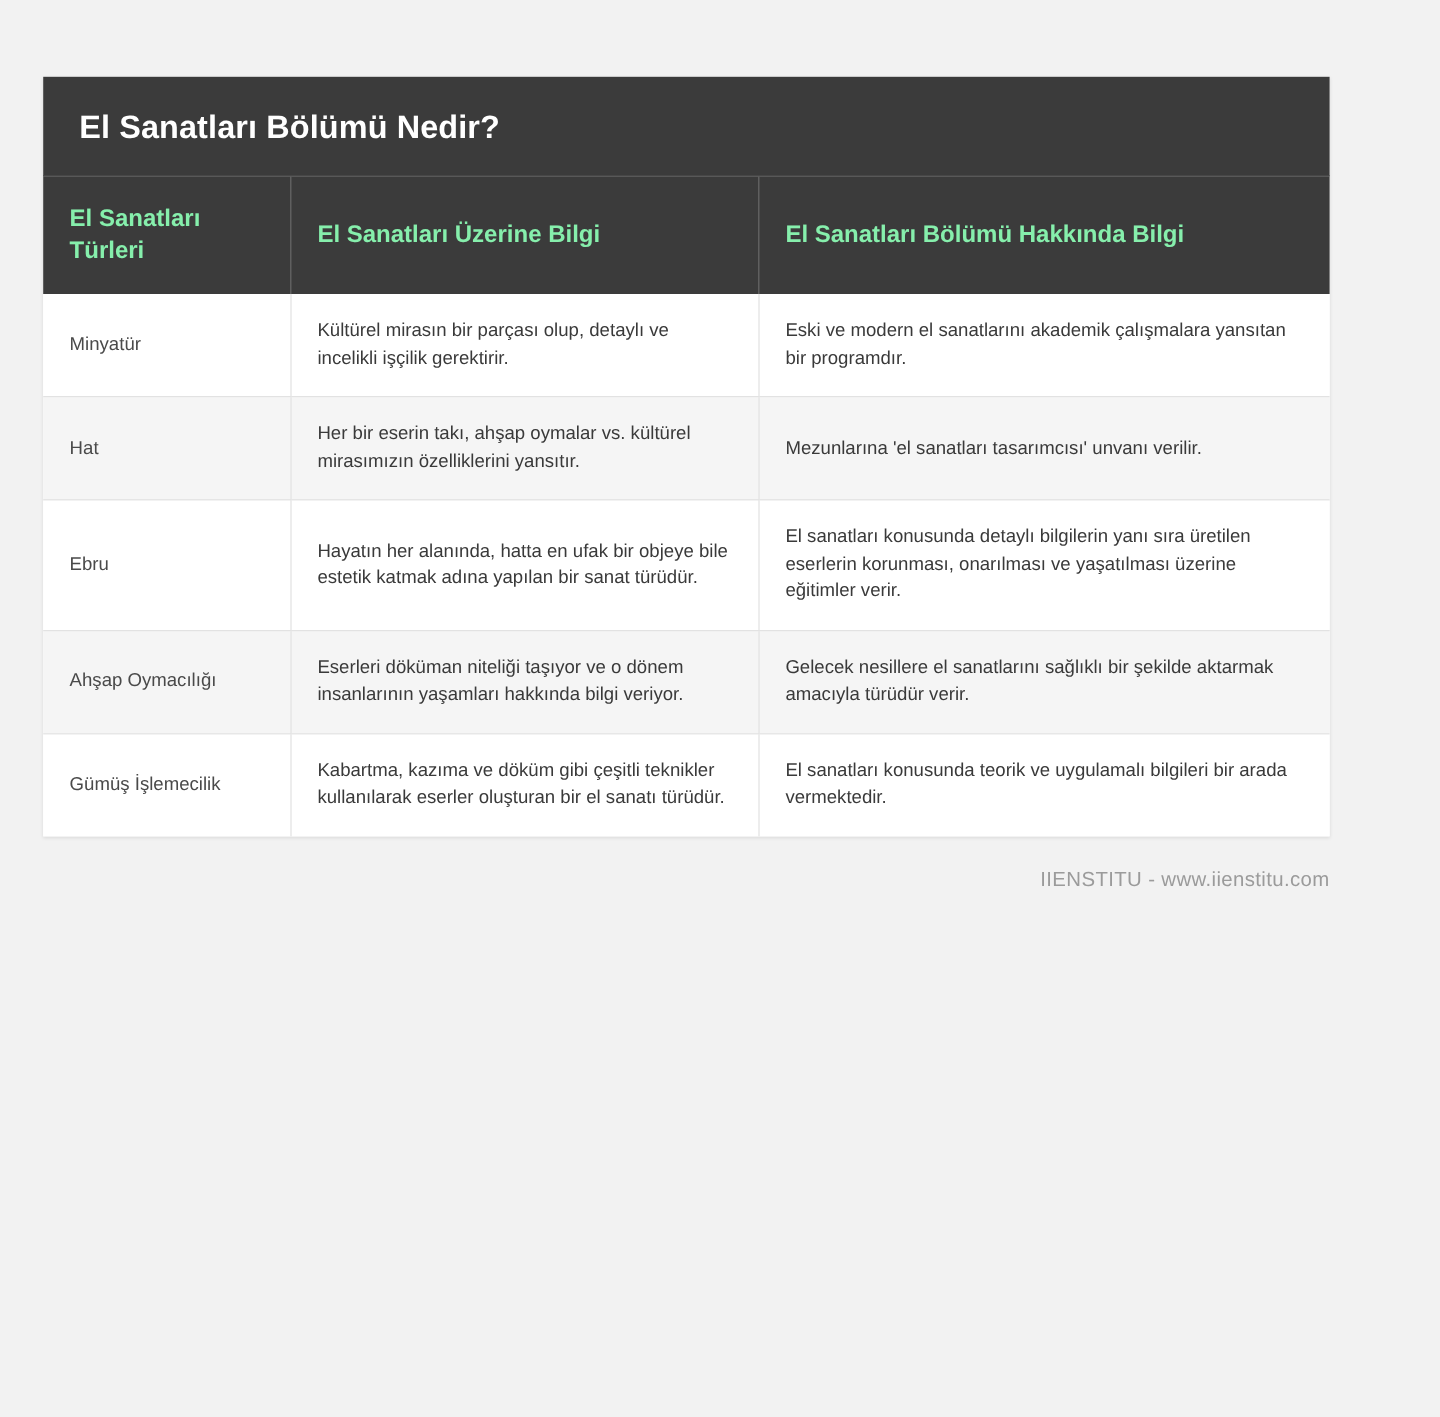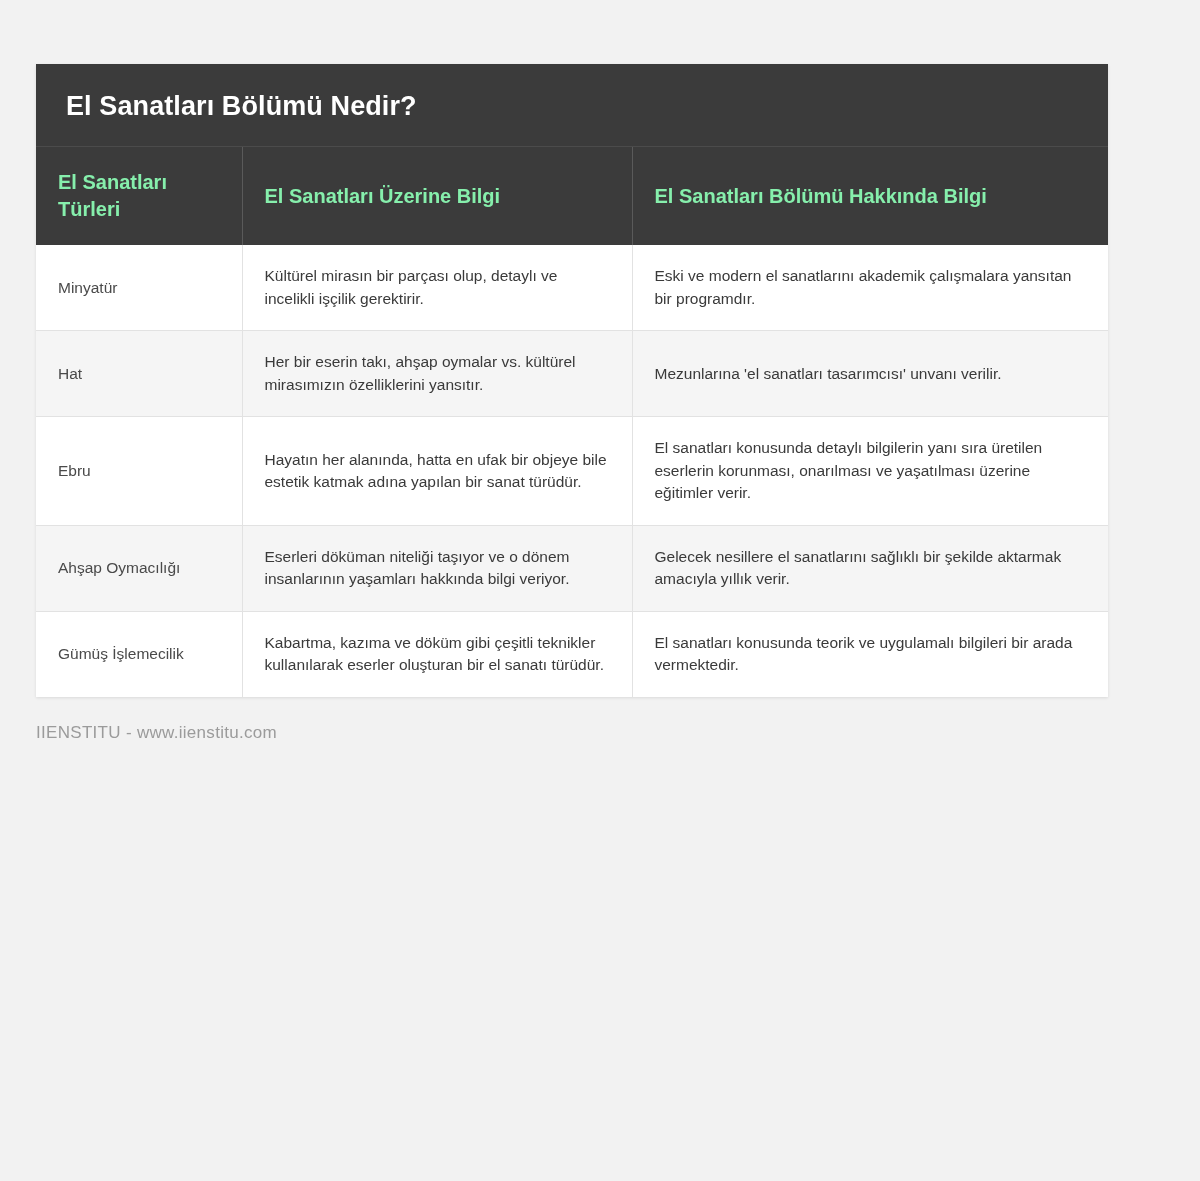--- a/index.html
+++ b/index.html
@@ -72,21 +72,21 @@
   }
   tbody td:last-child { border-right: none; }
   tbody tr:nth-child(odd) td { background: #ffffff; }
   tbody tr:nth-child(even) td { background: #f5f5f5; }
   tbody tr:last-child td { border-bottom: none; }
   tbody td.type-col {
     color: #4a4a4a;
   }
   .footer {
     width: 1072px;
-    text-align: left;
+    text-align: right;
     color: #9b9b9b;
     font-size: 17px;
     letter-spacing: 0.3px;
     padding: 26px 0 0 0;
   }
 </style>
 </head>
 <body>
 
 <div class="page">
@@ -119,21 +119,21 @@
           <td>Mezunlarına 'el sanatları tasarımcısı' unvanı verilir.</td>
         </tr>
         <tr>
           <td class="type-col">Ebru</td>
           <td>Hayatın her alanında, hatta en ufak bir objeye bile estetik katmak adına yapılan bir sanat türüdür.</td>
           <td>El sanatları konusunda detaylı bilgilerin yanı sıra üretilen eserlerin korunması, onarılması ve yaşatılması üzerine eğitimler verir.</td>
         </tr>
         <tr>
           <td class="type-col">Ahşap Oymacılığı</td>
           <td>Eserleri döküman niteliği taşıyor ve o dönem insanlarının yaşamları hakkında bilgi veriyor.</td>
-          <td>Gelecek nesillere el sanatlarını sağlıklı bir şekilde aktarmak amacıyla yıllık verir.</td>
+          <td>Gelecek nesillere el sanatlarını sağlıklı bir şekilde aktarmak amacıyla türüdür verir.</td>
         </tr>
         <tr>
           <td class="type-col">Gümüş İşlemecilik</td>
           <td>Kabartma, kazıma ve döküm gibi çeşitli teknikler kullanılarak eserler oluşturan bir el sanatı türüdür.</td>
           <td>El sanatları konusunda teorik ve uygulamalı bilgileri bir arada vermektedir.</td>
         </tr>
       </tbody>
     </table>
   </div>
   <div class="footer">IIENSTITU - www.iienstitu.com</div>

